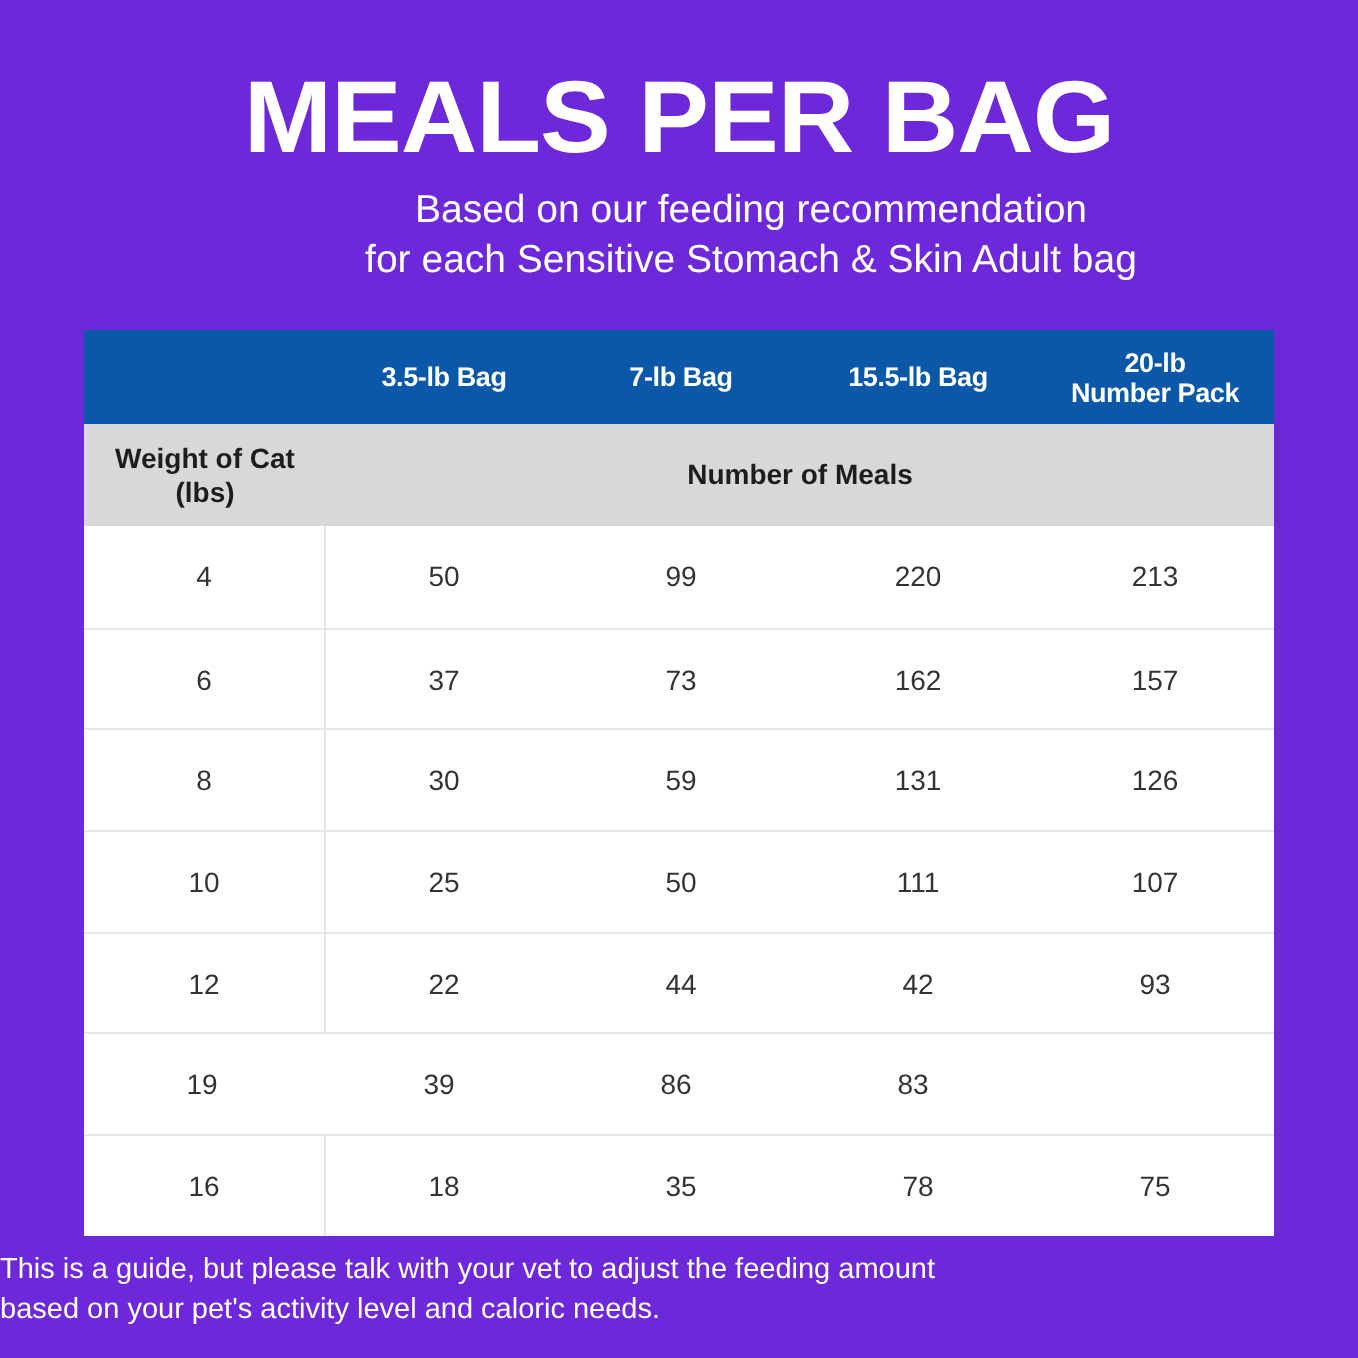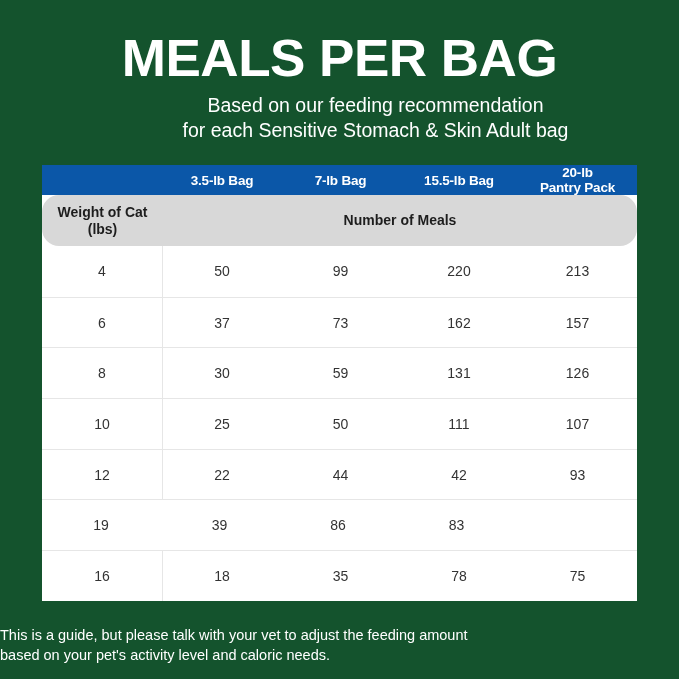--- a/index.html
+++ b/index.html
@@ -10,21 +10,21 @@
     width: 679px;
     height: 679px;
     background: #0a3576;
     font-family: "Liberation Sans", sans-serif;
     overflow: hidden;
   }
   .page {
     position: relative;
     width: 679px;
     height: 679px;
-    background: #14532d;
+    background: #6d28d9;
     box-sizing: border-box;
   }
 
   
   .title {
     position: absolute;
     top: 29px;
     left: 0;
     width: 679px;
     text-align: center;
@@ -55,38 +55,37 @@
     position: absolute;
     left: 42px;
     top: 165px;
     width: 595px;
     background: #ffffff;
   }
 
   .thead {
     display: flex;
     background: #0b57a8;
-    height: 30px;
+    height: 47px;
     align-items: center;
   }
   .thead .cell {
     color: #ffffff;
     font-size: 13.5px;
     font-weight: bold;
     text-align: center;
     line-height: 15px;
     letter-spacing: -0.2px;
   }
 
   .subhead {
     display: flex;
     background: #d8d8d8;
     height: 51px;
     align-items: center;
-    border-radius: 17px;
   }
   .subhead .cell {
     color: #1d1d1d;
     font-size: 14px;
     font-weight: bold;
     text-align: center;
     line-height: 17px;
   }
 
   
@@ -152,21 +151,21 @@
 
   <div class="table-wrap">
 
     <div class="thead">
       <div class="cell c0"></div>
       <div class="cell c1">3.5-lb Bag</div>
       <div class="cell c2">7-lb Bag</div>
       <div class="cell c3">15.5-lb Bag</div>
       <div class="cell c4">
         <div>20-lb</div>
-        <div>Pantry Pack</div>
+        <div>Number Pack</div>
       </div>
     </div>
 
     <div class="subhead">
       <div class="cell c0">
         <div>Weight of Cat</div>
         <div>(lbs)</div>
       </div>
       <div class="cell cspan">Number of Meals</div>
     </div>

